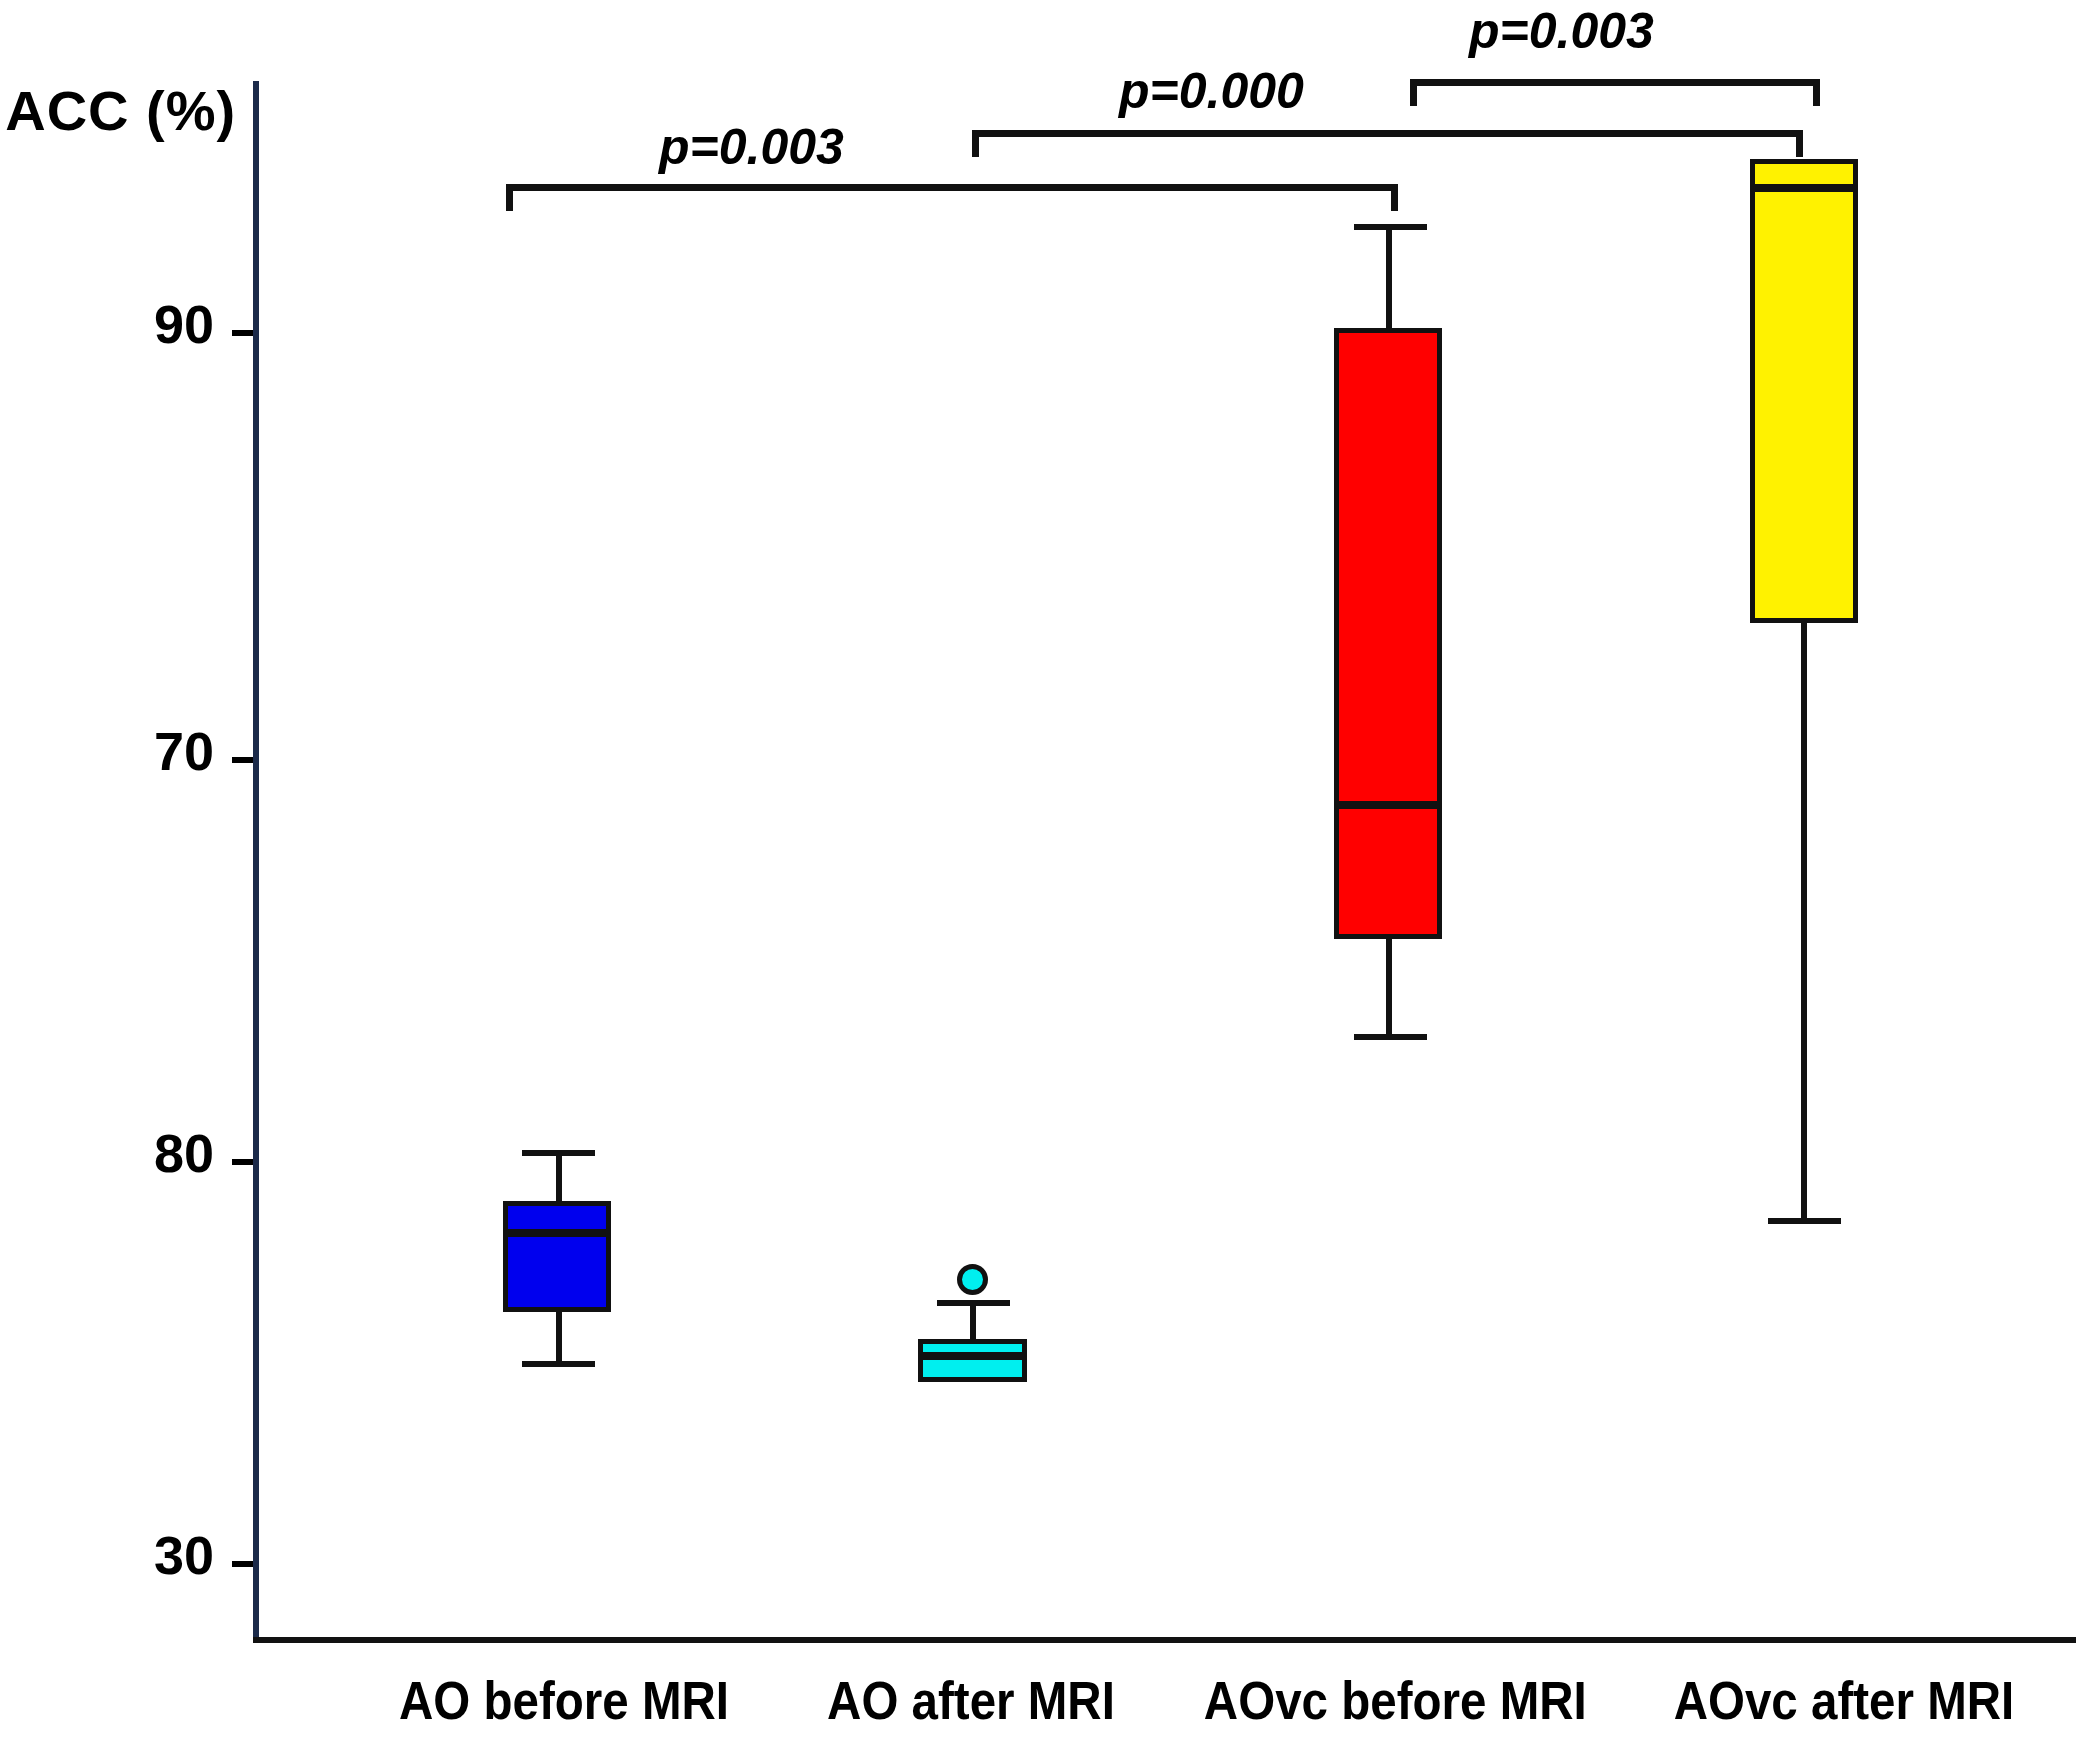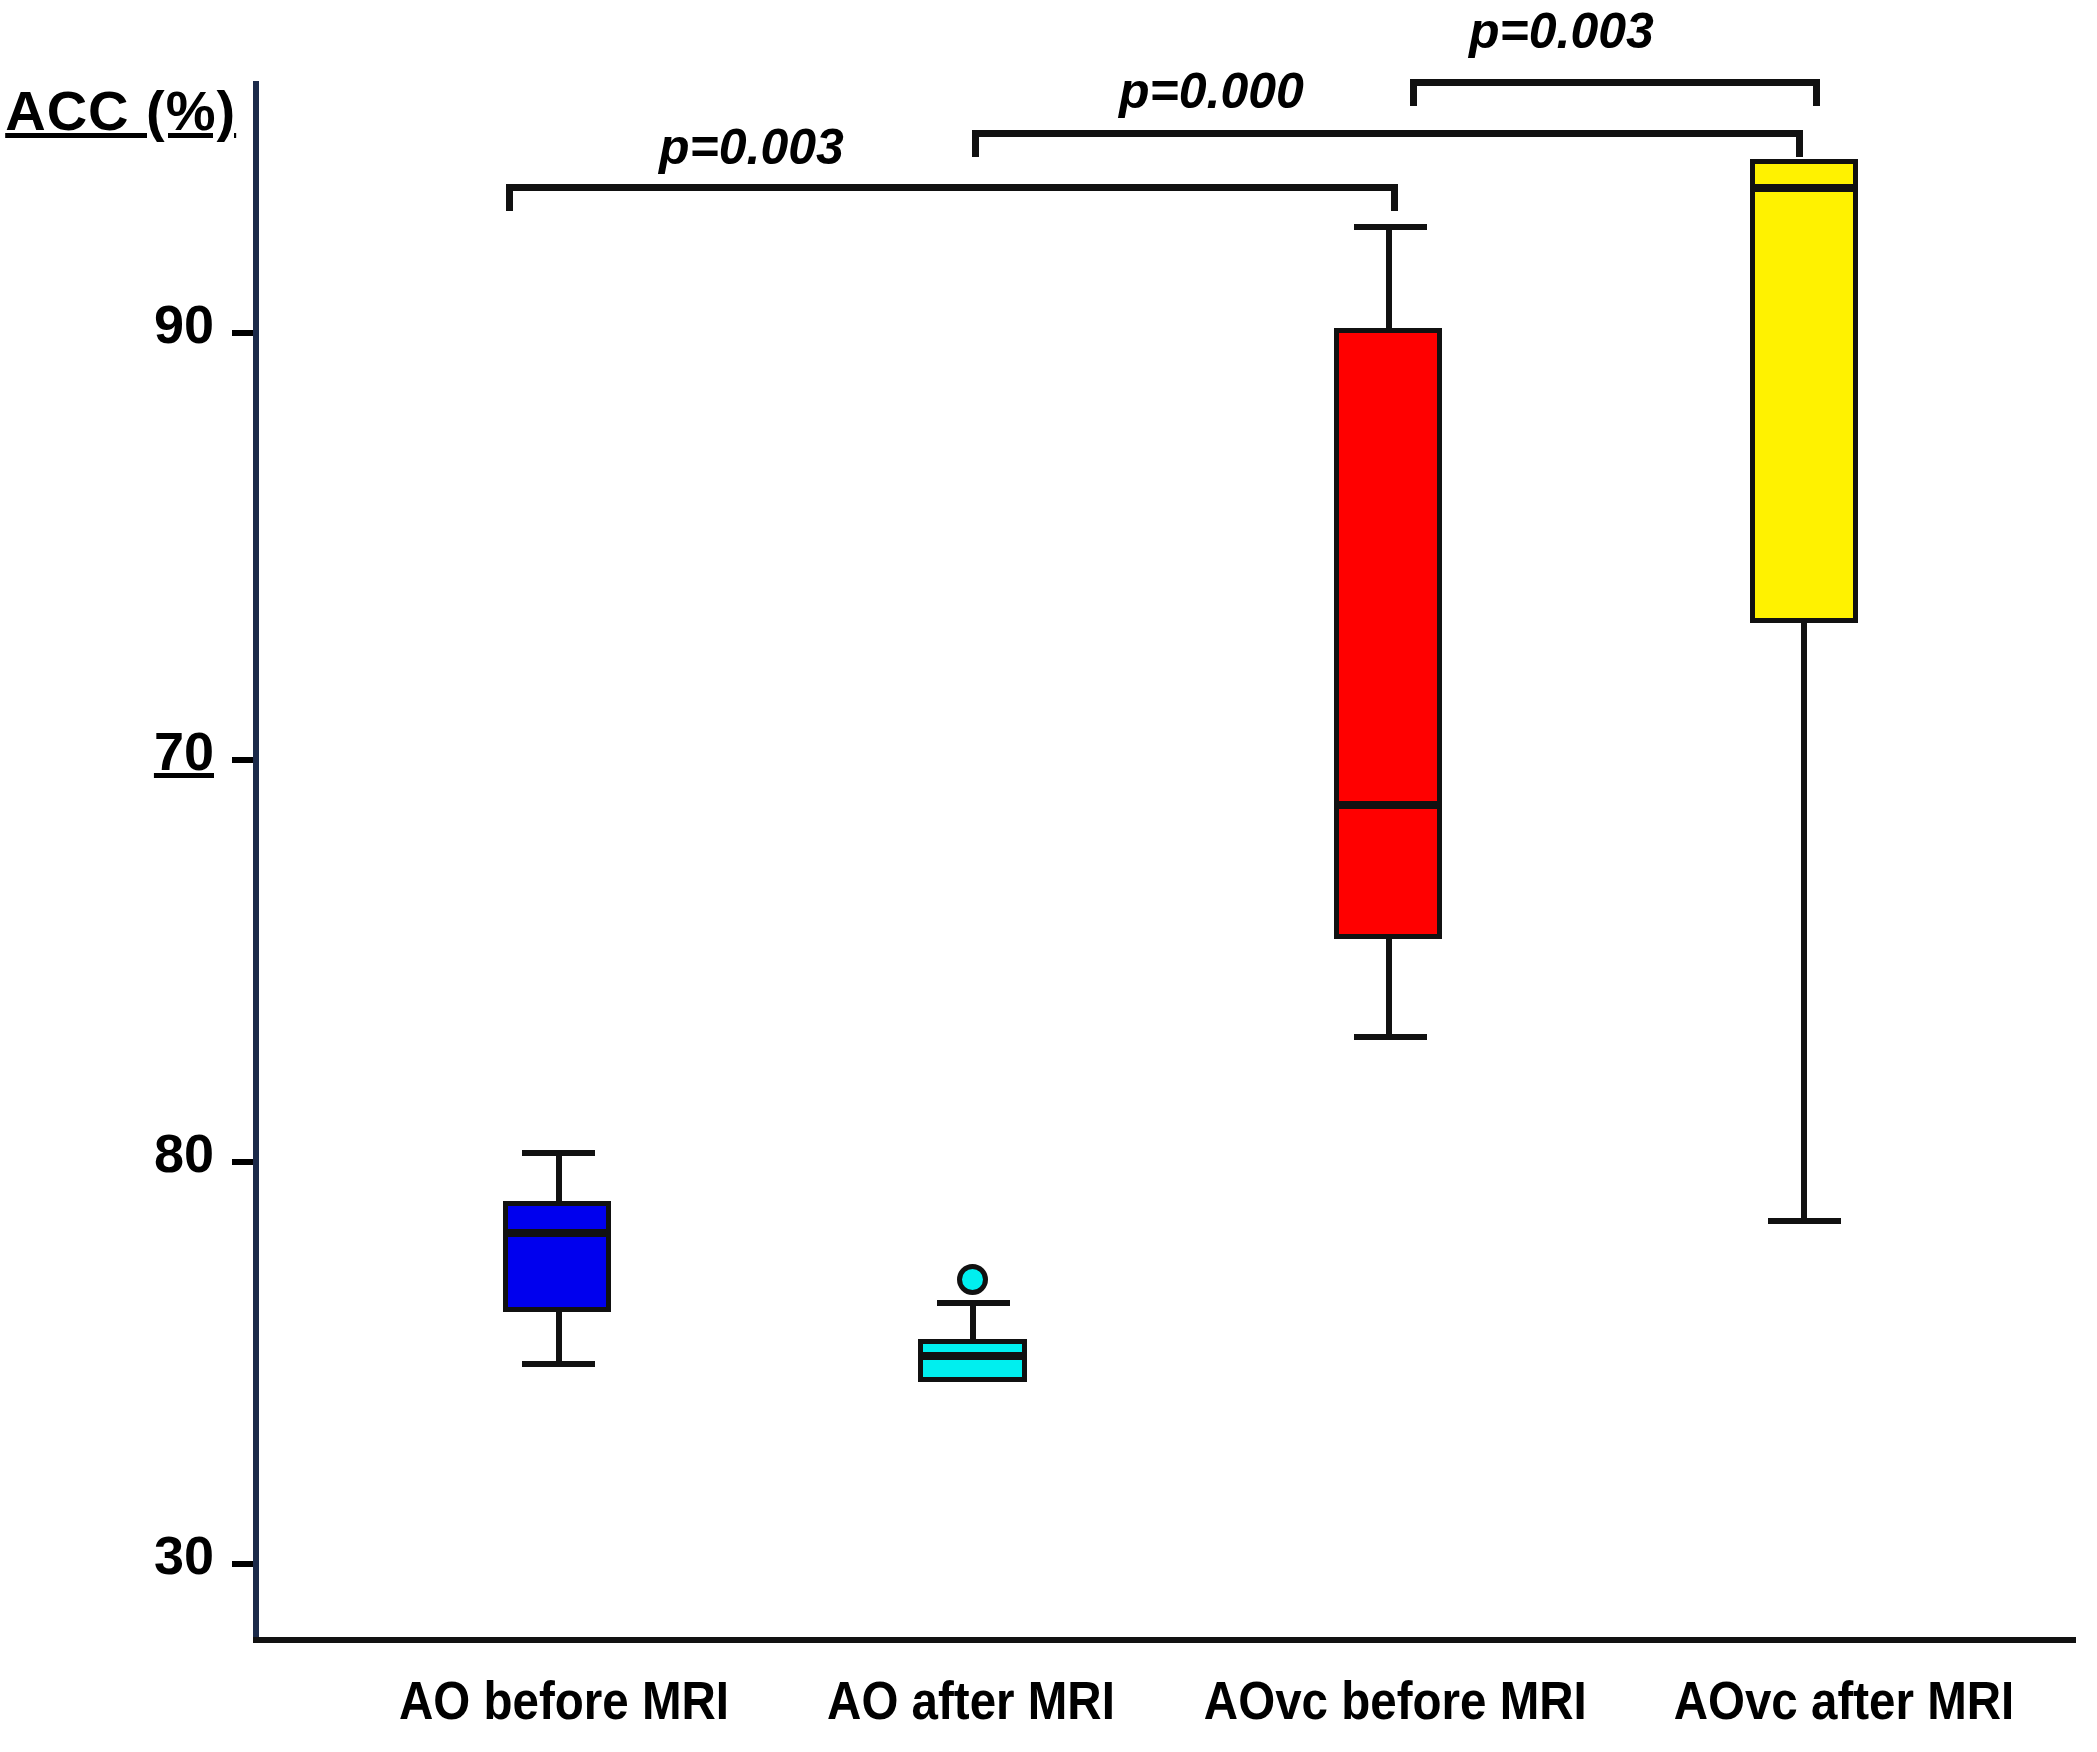--- a/index.html
+++ b/index.html
@@ -16,21 +16,21 @@
     overflow: hidden;
   }
 
   #figure {
     position: absolute;
     left: 0; top: 0;
     width: 2097px;
     height: 1753px;
   }
 
-  .abs { position: absolute; text-decoration: underline; }
+  .abs { position: absolute; }
 
   
   #y-axis-title {
     left: 5.2px;
     top: 78px;
     font-size: 56px;
     font-weight: bold;
     color: #000000;
     letter-spacing: 1px;
     white-space: nowrap;
@@ -144,21 +144,21 @@
   <div class="abs" id="y-axis-line"></div>
   <div class="abs" id="x-axis-line"></div>
 
   <div class="abs y-tick" style="top:330px;"></div>
   <div class="y-tick-label-wrap" style="top:330px;">
     <div class="y-tick-label" style="top:-37px;">90</div>
   </div>
 
   <div class="abs y-tick" style="top:757px;"></div>
   <div class="y-tick-label-wrap" style="top:757px;">
-    <div class="y-tick-label" style="top:-37px;text-decoration:underline;">70</div>
+    <div class="y-tick-label" style="top:-37px;">70</div>
   </div>
 
   <div class="abs y-tick" style="top:1159px;"></div>
   <div class="y-tick-label-wrap" style="top:1159px;">
     <div class="y-tick-label" style="top:-37px;">80</div>
   </div>
 
   <div class="abs y-tick" style="top:1561px;"></div>
   <div class="y-tick-label-wrap" style="top:1561px;">
     <div class="y-tick-label" style="top:-37px;">30</div>

